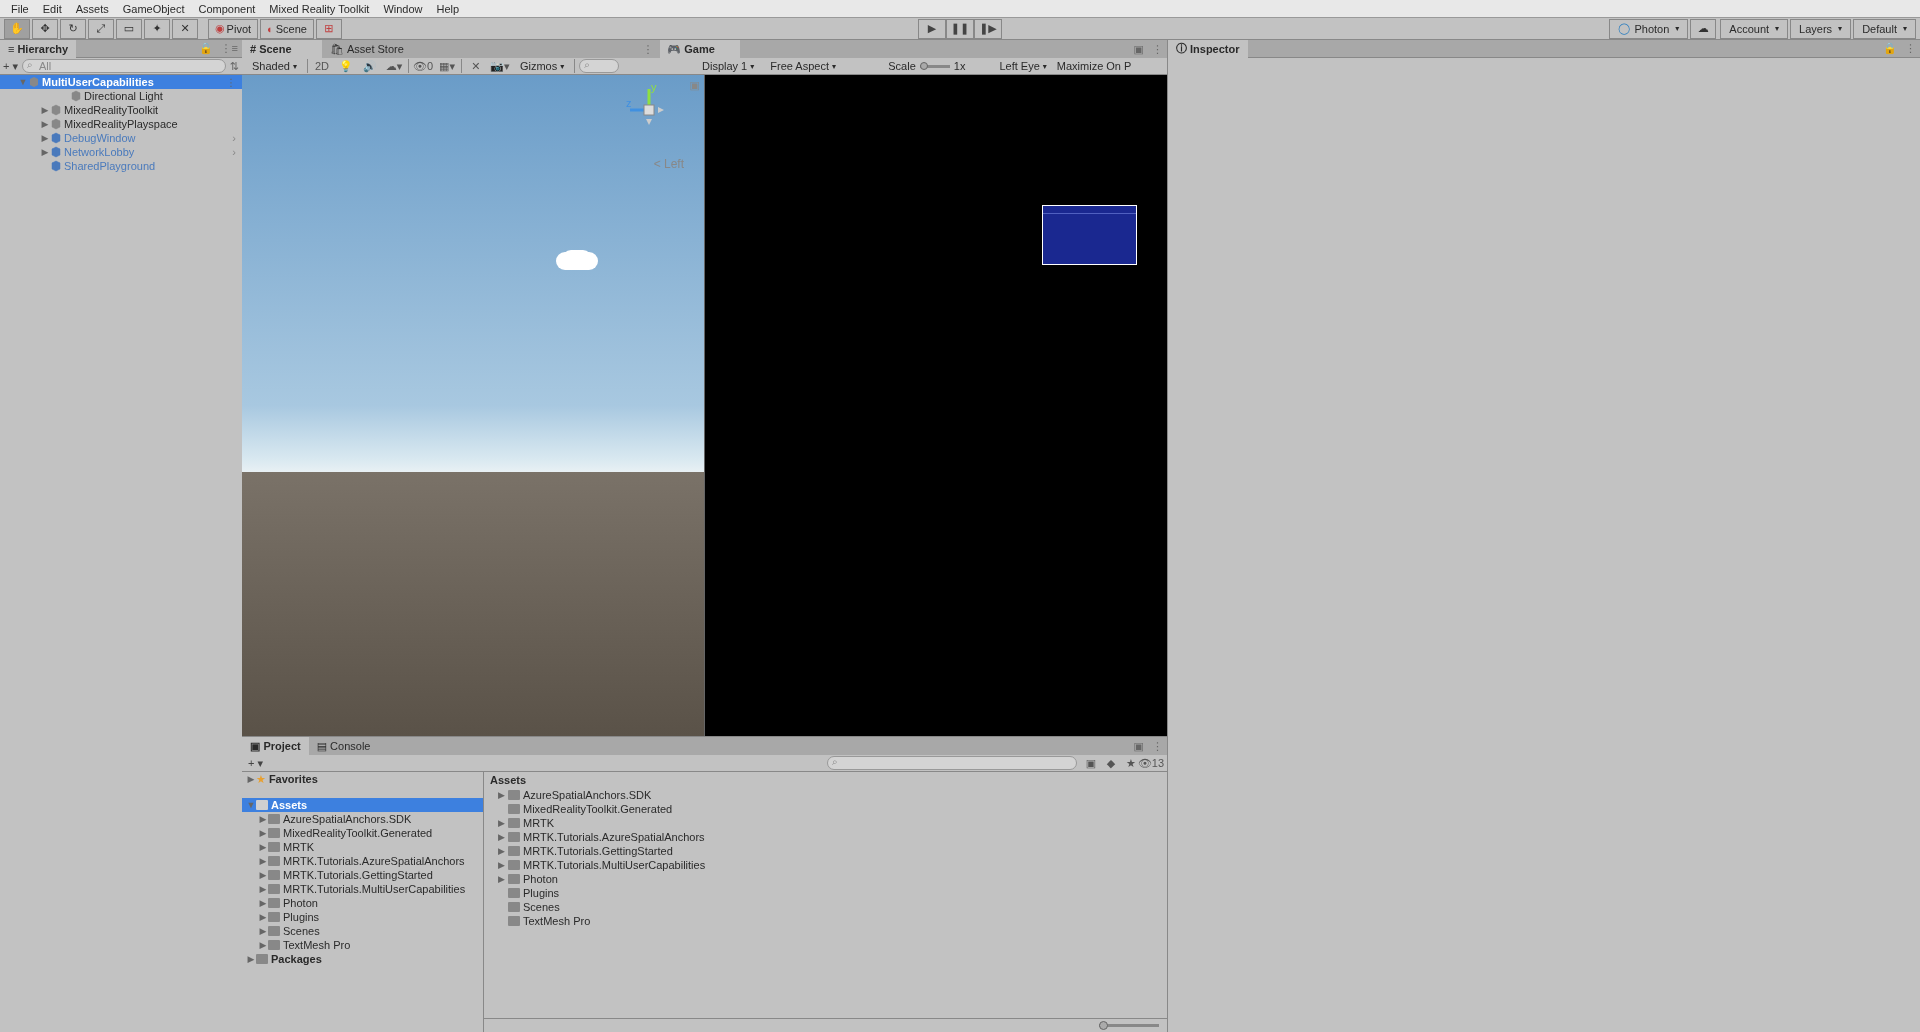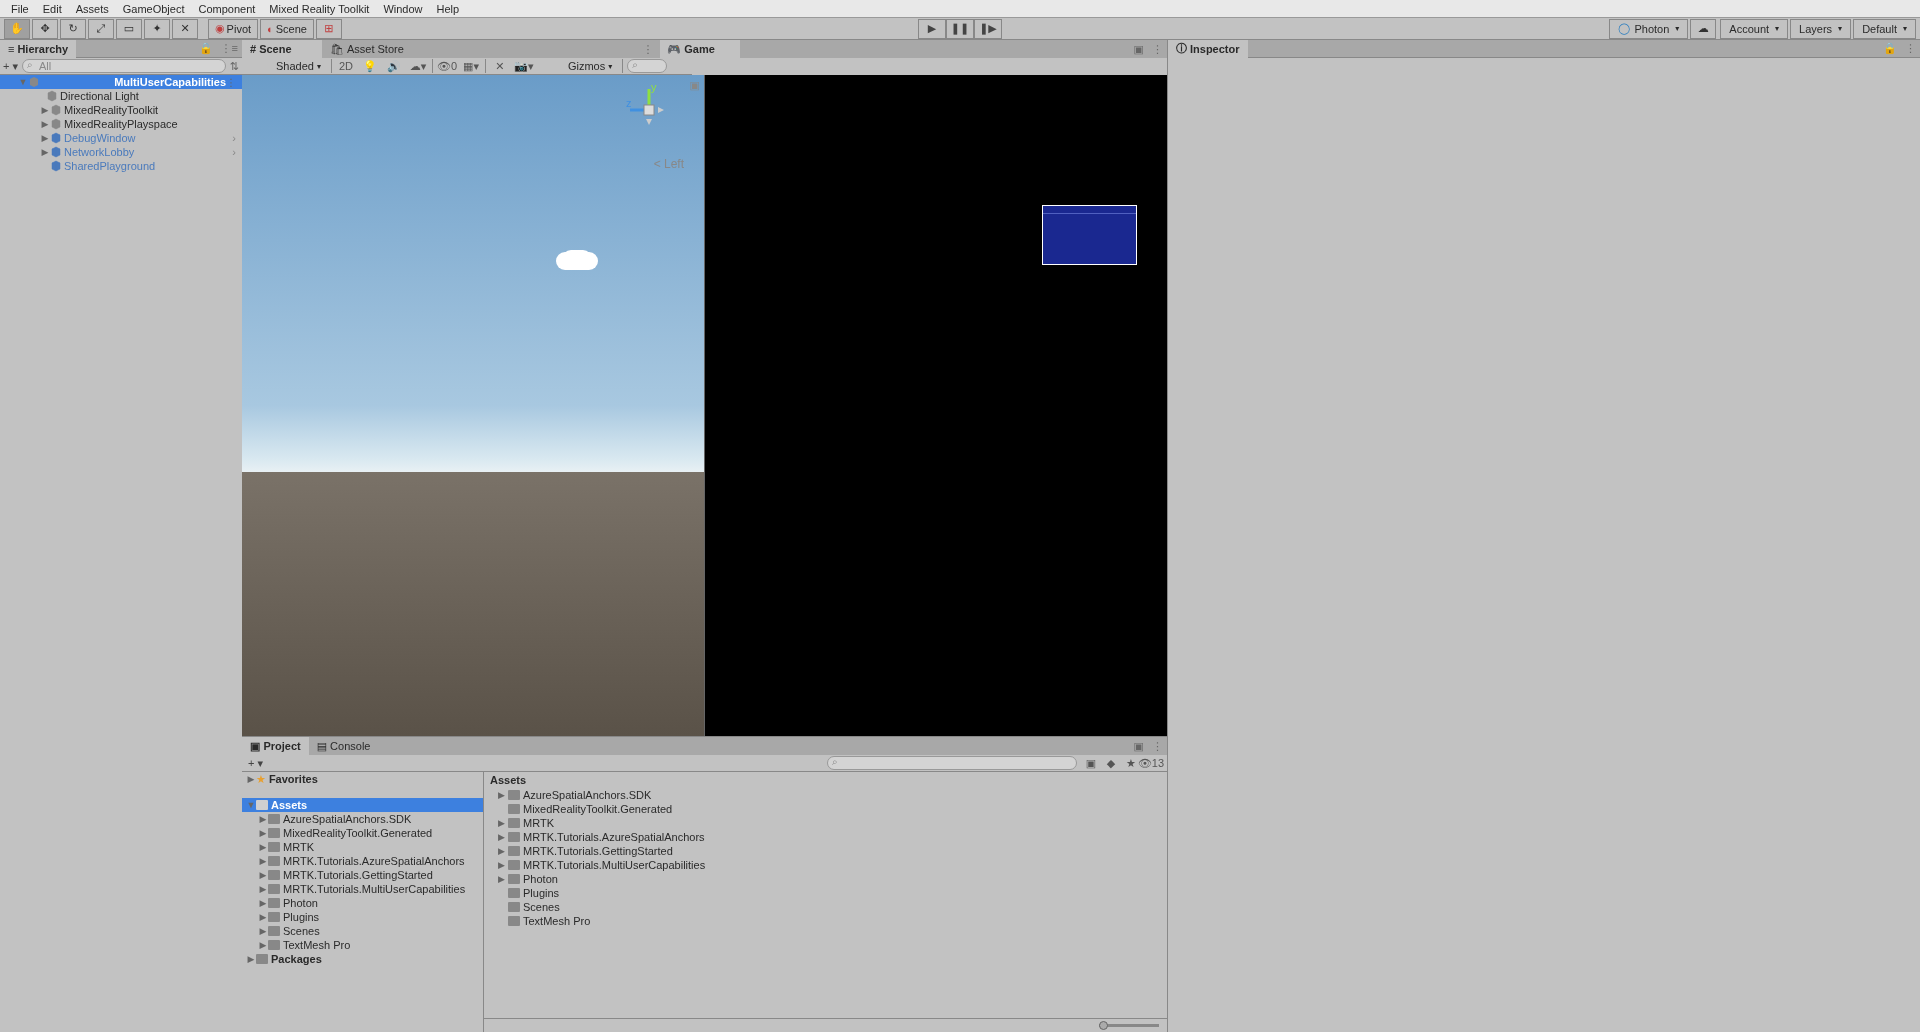--- a/index.html
+++ b/index.html
@@ -40,21 +40,21 @@
 .tree-row .arrow.empty { visibility: hidden; }
 .tree-row .icon { width: 12px; height: 12px; margin-right: 2px; }
 .tree-row .label { flex: 1; }
 .tree-row .menu-dots { color: #666; font-size: 10px; }
 .prefab { color: #4a7abc; }
 .prefab .icon-cube { fill: #4a7abc; }
 
 
 .viewport-tabs { height: 18px; background: #a8a8a8; display: flex; align-items: center; }
 .viewport-toolbar { height: 17px; background: #c2c2c2; display: flex; align-items: center; padding: 0 4px; gap: 4px; border-bottom: 1px solid #888; color: #2a2a2a; }
-.vt-drop { height: 14px; padding: 0 6px; display: flex; align-items: center; gap: 3px; margin-left: 24px; }
+.vt-drop { height: 14px; padding: 0 6px; display: flex; align-items: center; gap: 3px; }
 .vt-drop::after { content: "▾"; font-size: 8px; }
 .vt-btn { width: 20px; height: 14px; display: flex; align-items: center; justify-content: center; color: #555; }
 .vt-sep { width: 1px; height: 14px; background: #888; }
 .viewports { display: flex; flex: 1; }
 .scene-view { flex: 1; position: relative; background: linear-gradient(to bottom, #6a9cc8 0%, #a8c8e0 50%, #d8e8f0 58%, #e8f0f4 60%, #7a7268 60%, #5a5248 100%); }
 .scene-gizmo { position: absolute; top: 10px; right: 30px; width: 50px; height: 50px; }
 .scene-cloud { position: absolute; top: 175px; left: 320px; width: 30px; height: 18px; background: #fff; border-radius: 10px; box-shadow: -6px 2px 0 0 #fff, 6px 2px 0 0 #fff; }
 .scene-left-label { position: absolute; top: 82px; right: 20px; color: #888; font-size: 12px; }
 .game-view { flex: 1; background: #000; position: relative; border-left: 1px solid #666; }
 .game-panel { position: absolute; top: 130px; right: 30px; width: 95px; height: 60px; background: #1a2890; border: 1px solid #fff; }
@@ -158,25 +158,25 @@
       <span style="color:#444;margin-right:4px;">+ ▾</span>
       <div class="search-box"><span style="color:#888;">All</span></div>
       <span style="margin-left:4px;color:#666;">⇅</span>
     </div>
     <div class="hierarchy-content">
       <div class="tree-row selected" style="padding-left:18px;">
         <span class="arrow">▼</span>
         <svg class="icon" viewBox="0 0 12 12">
             <path d="M6 1 L10 3 L10 9 L6 11 L2 9 L2 3 Z" fill="#888"></path>
           </svg>
-        <span class="label" style="font-weight:bold;text-align:right;">MultiUserCapabilities</span>
+        <span class="label" style="font-weight:bold;">MultiUserCapabilities</span>
         <span class="menu-dots">⋮</span>
       </div>
       <div id="hierarchy-items">
-          <div class="tree-row" style="padding-left: 36px;">
+          <div class="tree-row" style="padding-left: 60px;">
             <span class="arrow empty">▶</span>
             <svg class="icon" viewBox="0 0 12 12">
               <path class="icon-cube" d="M6 1 L10 3 L10 9 L6 11 L2 9 L2 3 Z M6 1 L6 11 M2 3 L10 3" fill="#888" stroke="#888" stroke-width="0.5"></path>
             </svg>
             <span class="label">Directional Light</span>
           </div>
           <div class="tree-row" style="padding-left: 40px;">
             <span class="arrow">▶</span>
             <svg class="icon" viewBox="0 0 12 12">
               <path class="icon-cube" d="M6 1 L10 3 L10 9 L6 11 L2 9 L2 3 Z M6 1 L6 11 M2 3 L10 3" fill="#888" stroke="#888" stroke-width="0.5"></path>
@@ -250,20 +250,32 @@
         <div class="vt-sep"></div>
         <div class="vt-btn">👁<span>0</span></div>
         <div class="vt-btn">▦▾</div>
         <div class="vt-sep"></div>
         <div class="vt-btn">✕</div>
         <div class="vt-btn">📷▾</div>
         <div class="vt-drop">Gizmos</div>
         <div class="vt-sep"></div>
         <div class="search-box" style="width:40px;flex:none;"></div>
       </div>
+      <div class="viewport-toolbar" style="flex:1;">
+        <div class="vt-drop">Display 1</div>
+        <div class="vt-drop" style="width:120px;">Free Aspect</div>
+        <span>Scale</span>
+        <div style="width:30px;height:3px;background:#888;position:relative;">
+            <div style="position:absolute;left:0;top:-3px;width:8px;height:8px;background:#aaa;border:1px solid #666;border-radius:50%;"></div>
+          </div>
+        <span>1x</span>
+        <div style="width:20px;"></div>
+        <div class="vt-drop">Left Eye</div>
+        <span>Maximize On P</span>
+      </div>
     </div>
 
     <div class="viewports" style="height:427px;">
       <div class="scene-view">
         <div class="scene-gizmo">
           <svg viewBox="0 0 50 50">
             <line x1="25" y1="25" x2="25" y2="4" stroke="#90e040" stroke-width="3"></line>
             <text x="27" y="6" fill="#90e040" font-size="8">y</text>
             <line x1="25" y1="25" x2="6" y2="25" stroke="#4090e0" stroke-width="3"></line>
             <text x="2" y="22" fill="#4090e0" font-size="8">z</text>

